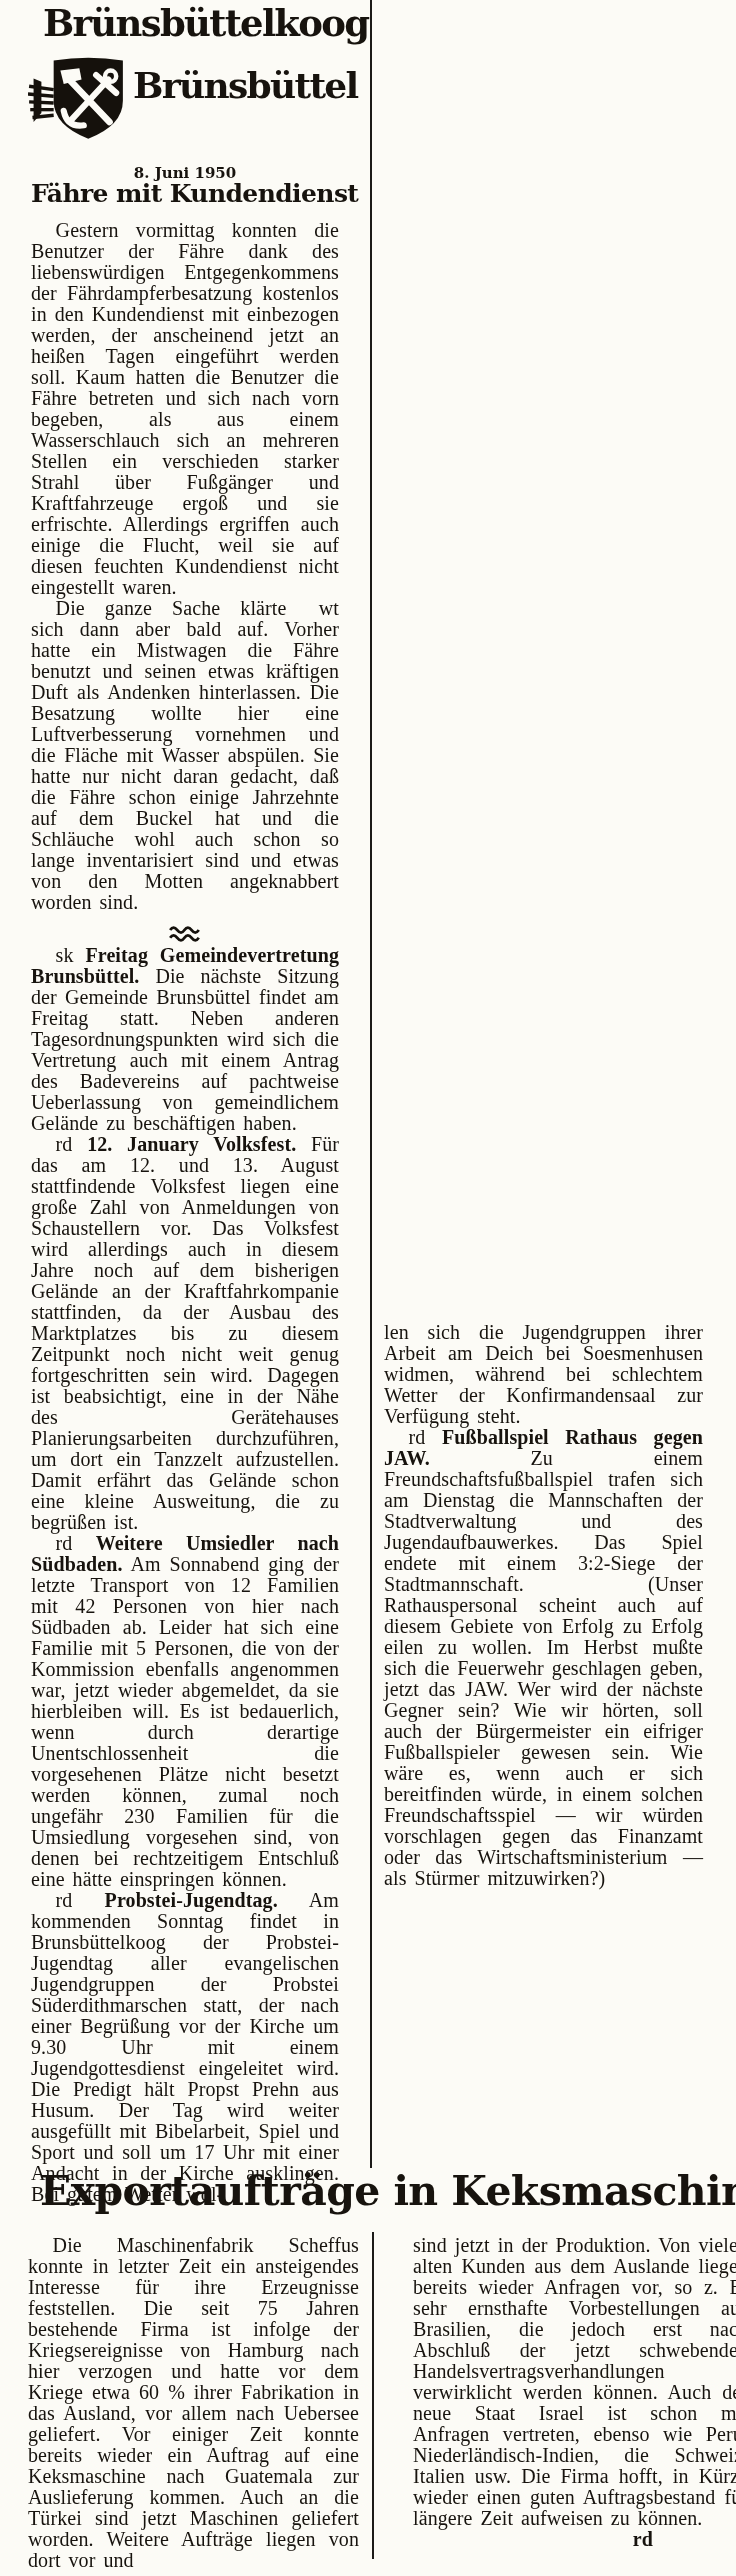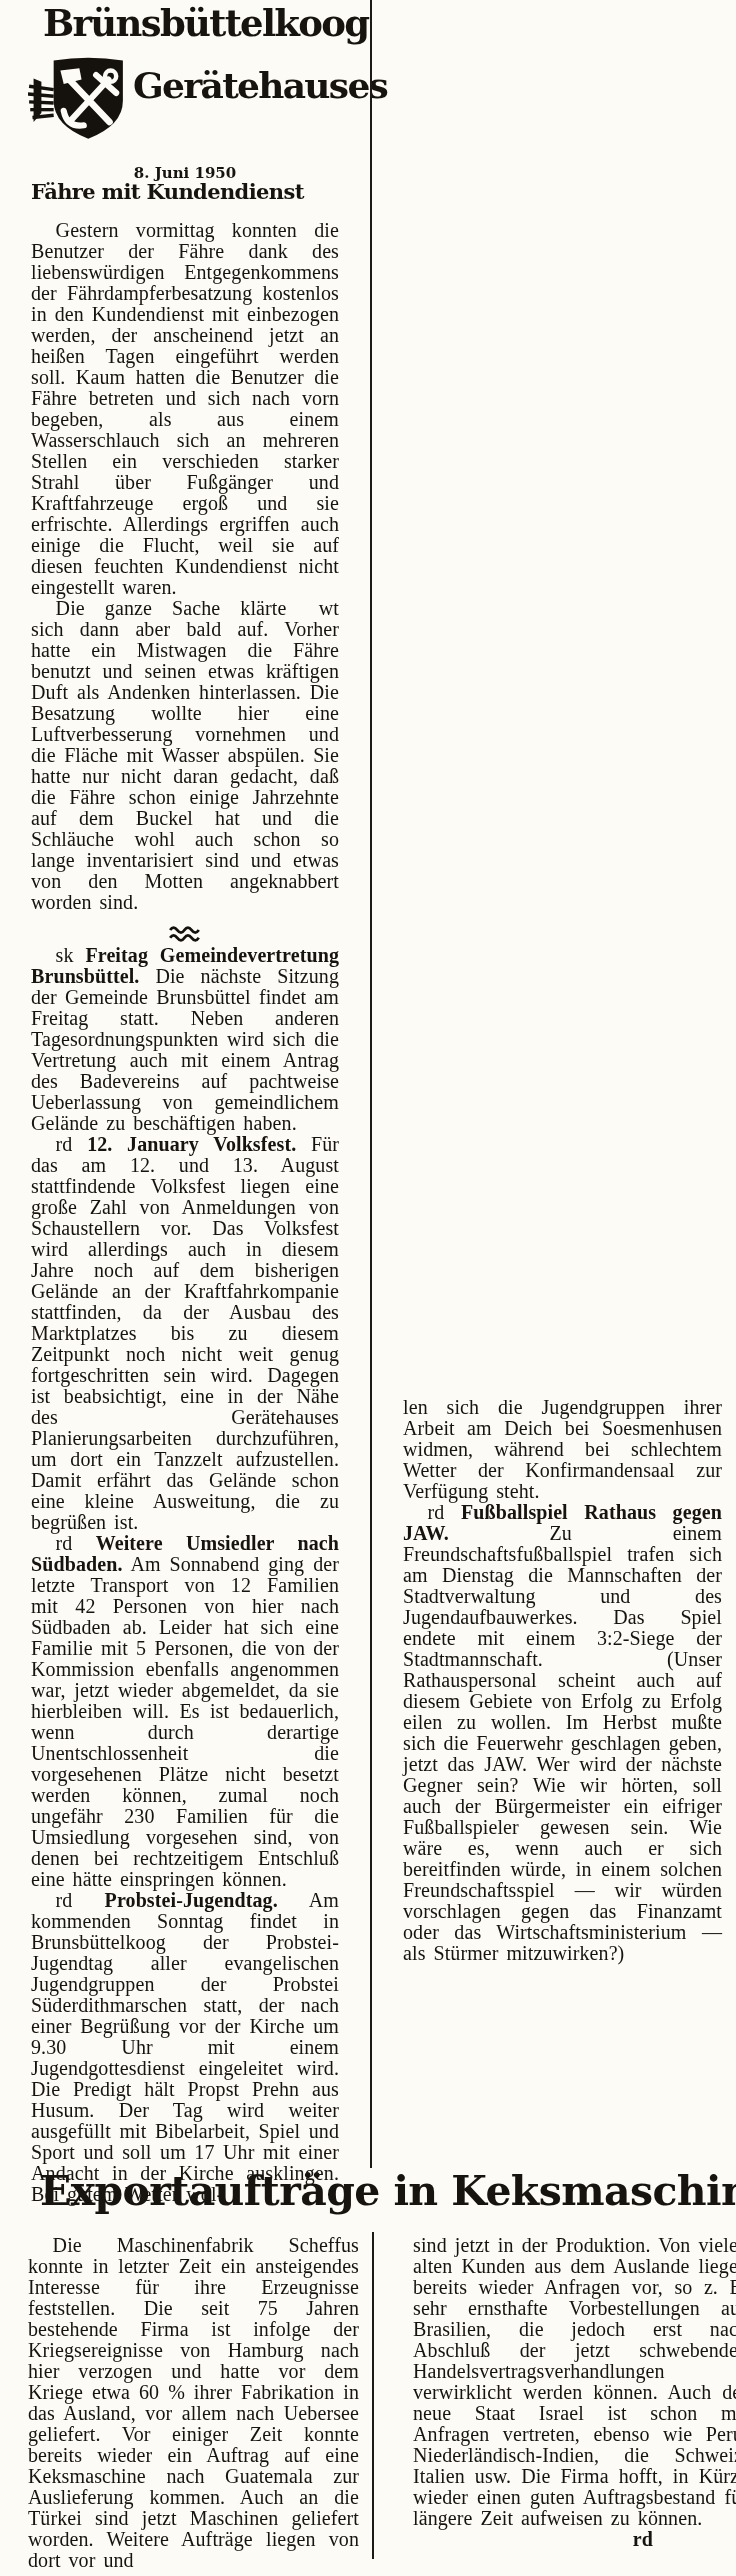--- a/index.html
+++ b/index.html
@@ -27,35 +27,35 @@
   }
   .date-line {
     position:absolute; left:31px; top:156px; width:308px;
     text-align:center;
     font-family:"DejaVu Serif", serif;
     font-weight:bold; font-size:15px;margin-top:8px;
   }
   .headline1 {
     position:absolute; left:31px; top:179px; width:330px;
     font-family:"DejaVu Serif", serif;
-    font-weight:bold; font-size:21px; letter-spacing:-0.6px;
+    font-weight:bold; font-size:25px; letter-spacing:-0.6px;
     white-space:nowrap;
   }
   
   .txt {
     font-size:20px; line-height:21px;
     text-align:justify; text-justify:inter-word;
     word-spacing:2.8px; letter-spacing:0.1px;
     hyphens:auto;
   }
   .txt p { margin:0; }
   .indent { text-indent:24.6px; }
   .gap { margin-top:21px; }
   .col1 { position:absolute; left:31px;  top:220px;  width:308px; }
-  .col2 { position:absolute; left:384px; top:1397px; width:319px;margin-left:19px; }
+  .col2 { position:absolute; left:384px; top:1322px; width:319px; }
   .vdiv1 { position:absolute; left:370px; top:0;      width:1.7px; height:2168px; background:#1c1a18; }
   .vdiv2 { position:absolute; left:372px; top:2232px; width:1.7px; height:327px;  background:#1c1a18; }
   .sig-end { float:right; padding-left:7.8px; }
   .lead { font-weight:bold; }
   .ornament { display:block; margin:12.3px auto 1.1px auto; width:32px; height:19px; }
   
   .headline2 {
     position:absolute; left:40px; top:2167px; width:693px;
     font-family:"DejaVu Serif", serif;
     font-weight:bold; font-size:41px; letter-spacing:-0.6px;
@@ -93,21 +93,21 @@
 
       <g stroke="#fcfbf6" stroke-width="11" stroke-linecap="round" fill="none">
         <path d="M144,40 L76,114"></path>
         <circle cx="148" cy="34" r="10" stroke-width="8"></circle>
         <path d="M122,32 L158,64"></path>
         <path d="M64,96 Q70,126 100,122"></path>
       </g>
     </svg>
   </div>
 
-  <div class="mast-line2">Gerätehauses</div>
+  <div class="mast-line2">Brünsbüttel</div>
 
   <div class="date-line">8. Juni 1950</div>
 
   <div class="headline1">Fähre mit Kundendienst</div>
 
   <div class="vdiv1"></div>
 
   <div class="col1 txt">
     <p class="indent">Gestern vormittag konnten die Benutzer der Fähre dank des liebenswürdigen Entgegenkommens der Fährdampferbesatzung kostenlos in den Kundendienst mit einbezogen werden, der anscheinend jetzt an heißen Tagen eingeführt werden soll. Kaum hatten die Benutzer die Fähre betreten und sich nach vorn begeben, als aus einem Wasserschlauch sich an mehreren Stellen ein verschieden starker Strahl über Fußgänger und Kraftfahrzeuge ergoß und sie erfrischte. Allerdings ergriffen auch einige die Flucht, weil sie auf diesen feuchten Kundendienst nicht eingestellt waren.</p>
     <p class="indent gap">

